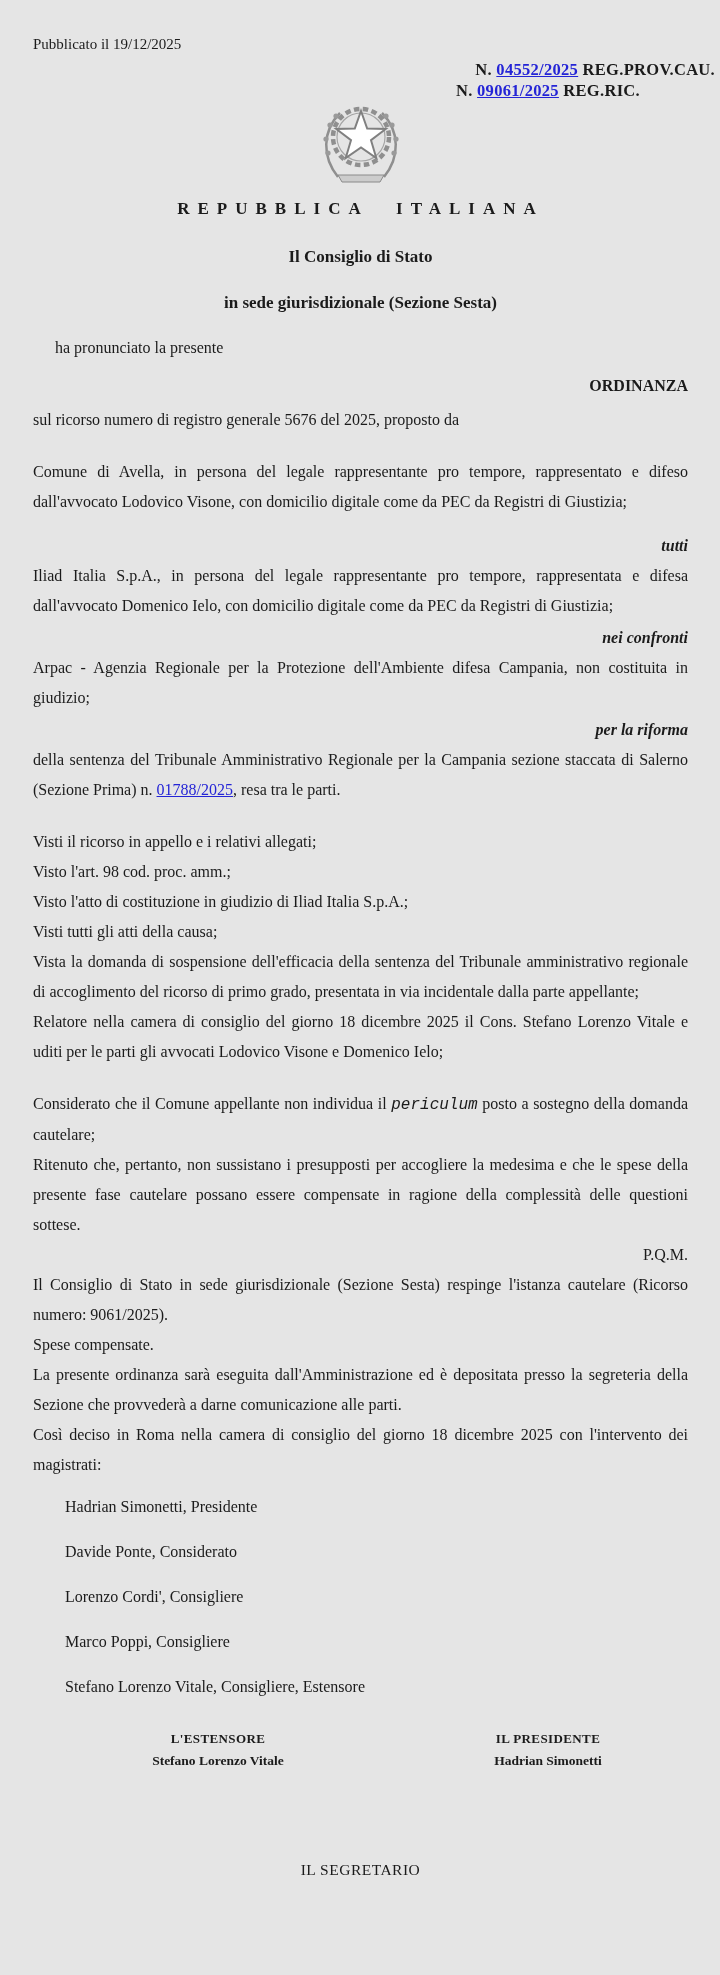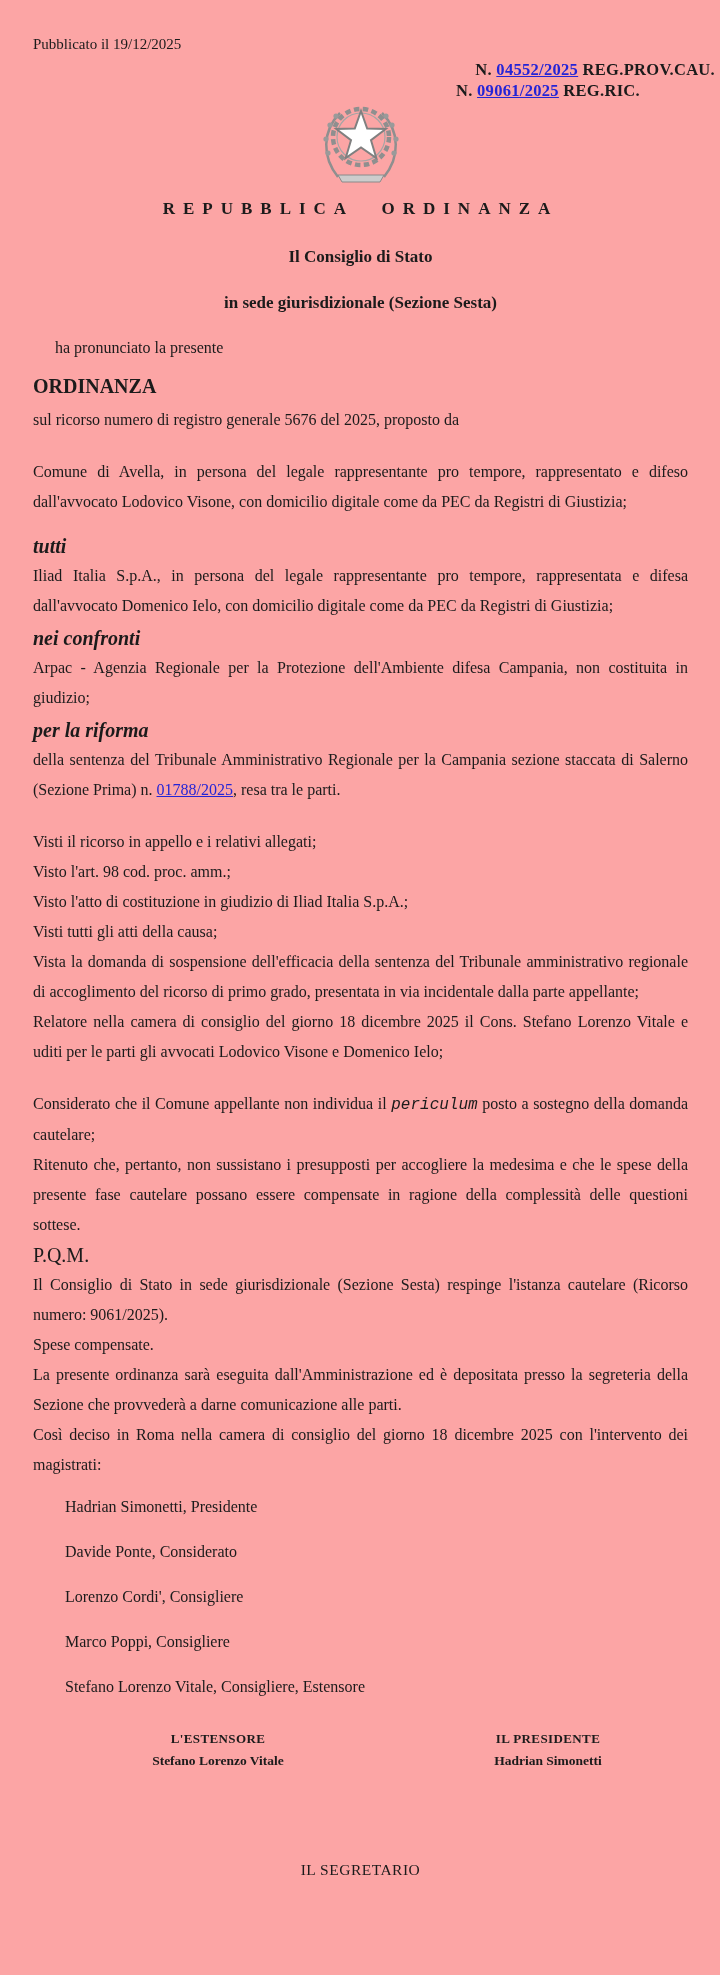--- a/index.html
+++ b/index.html
@@ -1,39 +1,39 @@
 <!DOCTYPE html>
 <html><head>
 <meta charset="utf-8">
 <style>
   html,body { margin:0; padding:0; background:#ffffff; }
   .page {
     position:relative;
     width:720px; height:1975px;
-    background:#fca5a5;
+    background:#e5e5e5;
     font-family:"Liberation Serif", serif;
     color:#1b1b1b;
     box-sizing:border-box;
     padding:0 32px 0 33px;
     overflow:hidden;
   }
   .pub { margin-top:36px; font-size:15px; }
   .reg { position:absolute; font-weight:bold; font-size:16.5px; white-space:nowrap; letter-spacing:0.3px; }
   .reg-1 { top:60px; right:5px; }
   .reg-2 { top:81px; right:80px; }
   .doc-link { color:#2424d6; text-decoration:underline; cursor:pointer; }
   .emblem-wrap { margin-top:38px; text-align:center; height:92px; }
   .h-center { text-align:center; font-weight:bold; }
   .republic { margin-top:16px; font-size:17px; letter-spacing:8px; word-spacing:16px; margin-bottom:28px; }
   .court { font-size:17px; margin-bottom:26px; }
   .seat  { font-size:17px; margin-bottom:20px; }
   .para { font-size:16px; line-height:30px; text-align:justify; margin:0; }
   .noj { text-align:left; }
   .indent { text-indent:22px; text-align:left; }
-  .center-line { text-align:left; font-size:20px; line-height:30px; margin:0; }
+  .center-line { text-align:right; font-size:16px; line-height:30px; margin:0; }
   .bold { font-weight:bold; }
   .bi { font-weight:bold; font-style:italic; }
   .it { font-style:italic;font-family:Liberation Mono, monospace; }
   .act { margin:8px 0 4px 0; }
   .mt2 { margin-top:2px; } .mt14 { margin-top:14px; }
   .gap-m { height:22px; }
   .judges { padding-left:24px; font-size:16px; line-height:37px; }
   .judges div { margin:8px; }
   .sig-row { display:flex; justify-content:space-between; margin-top:26px; }
   .sig-col { width:260px; text-align:center; font-weight:bold; }
@@ -69,21 +69,21 @@
       <circle cx="78" cy="48" r="2.6" fill="#9a9a9a"></circle>
       <circle cx="74" cy="34" r="2.6" fill="#9a9a9a"></circle>
       <circle cx="68" cy="25" r="2.6" fill="#9a9a9a"></circle>
       <circle cx="43" cy="46" r="28" fill="none" stroke="#8f8f8f" stroke-width="4.5" stroke-dasharray="5.5 3.4"></circle>
       <circle cx="43" cy="46" r="24" fill="none" stroke="#a5a5a5" stroke-width="1.2"></circle>
       <polygon points="43,20 49.2,37.5 67.7,38 53,49.2 58.3,67 43,56.5 27.7,67 33,49.2 18.3,38 36.8,37.5" fill="#ffffff" stroke="#808080" stroke-width="2"></polygon>
       <path d="M 20 84 L 66 84 L 62 91 L 24 91 Z" fill="#cccccc" stroke="#8a8a8a" stroke-width="1"></path>
     </svg>
   </div>
 
-  <div class="h-center republic">REPUBBLICA ORDINANZA</div>
+  <div class="h-center republic">REPUBBLICA ITALIANA</div>
   <div class="h-center court">Il Consiglio di Stato</div>
   <div class="h-center seat">in sede giurisdizionale (Sezione Sesta)</div>
 
   <p class="para indent">ha pronunciato la presente</p>
   <p class="center-line bold act">ORDINANZA</p>
   <p class="para noj">sul ricorso numero di registro generale 5676 del 2025, proposto da</p>
 
   <div class="gap-m"></div>
 
   <p class="para">Comune di Avella, in persona del legale rappresentante pro tempore, rappresentato e difeso dall'avvocato Lodovico Visone, con domicilio digitale come da PEC da Registri di Giustizia;</p>

